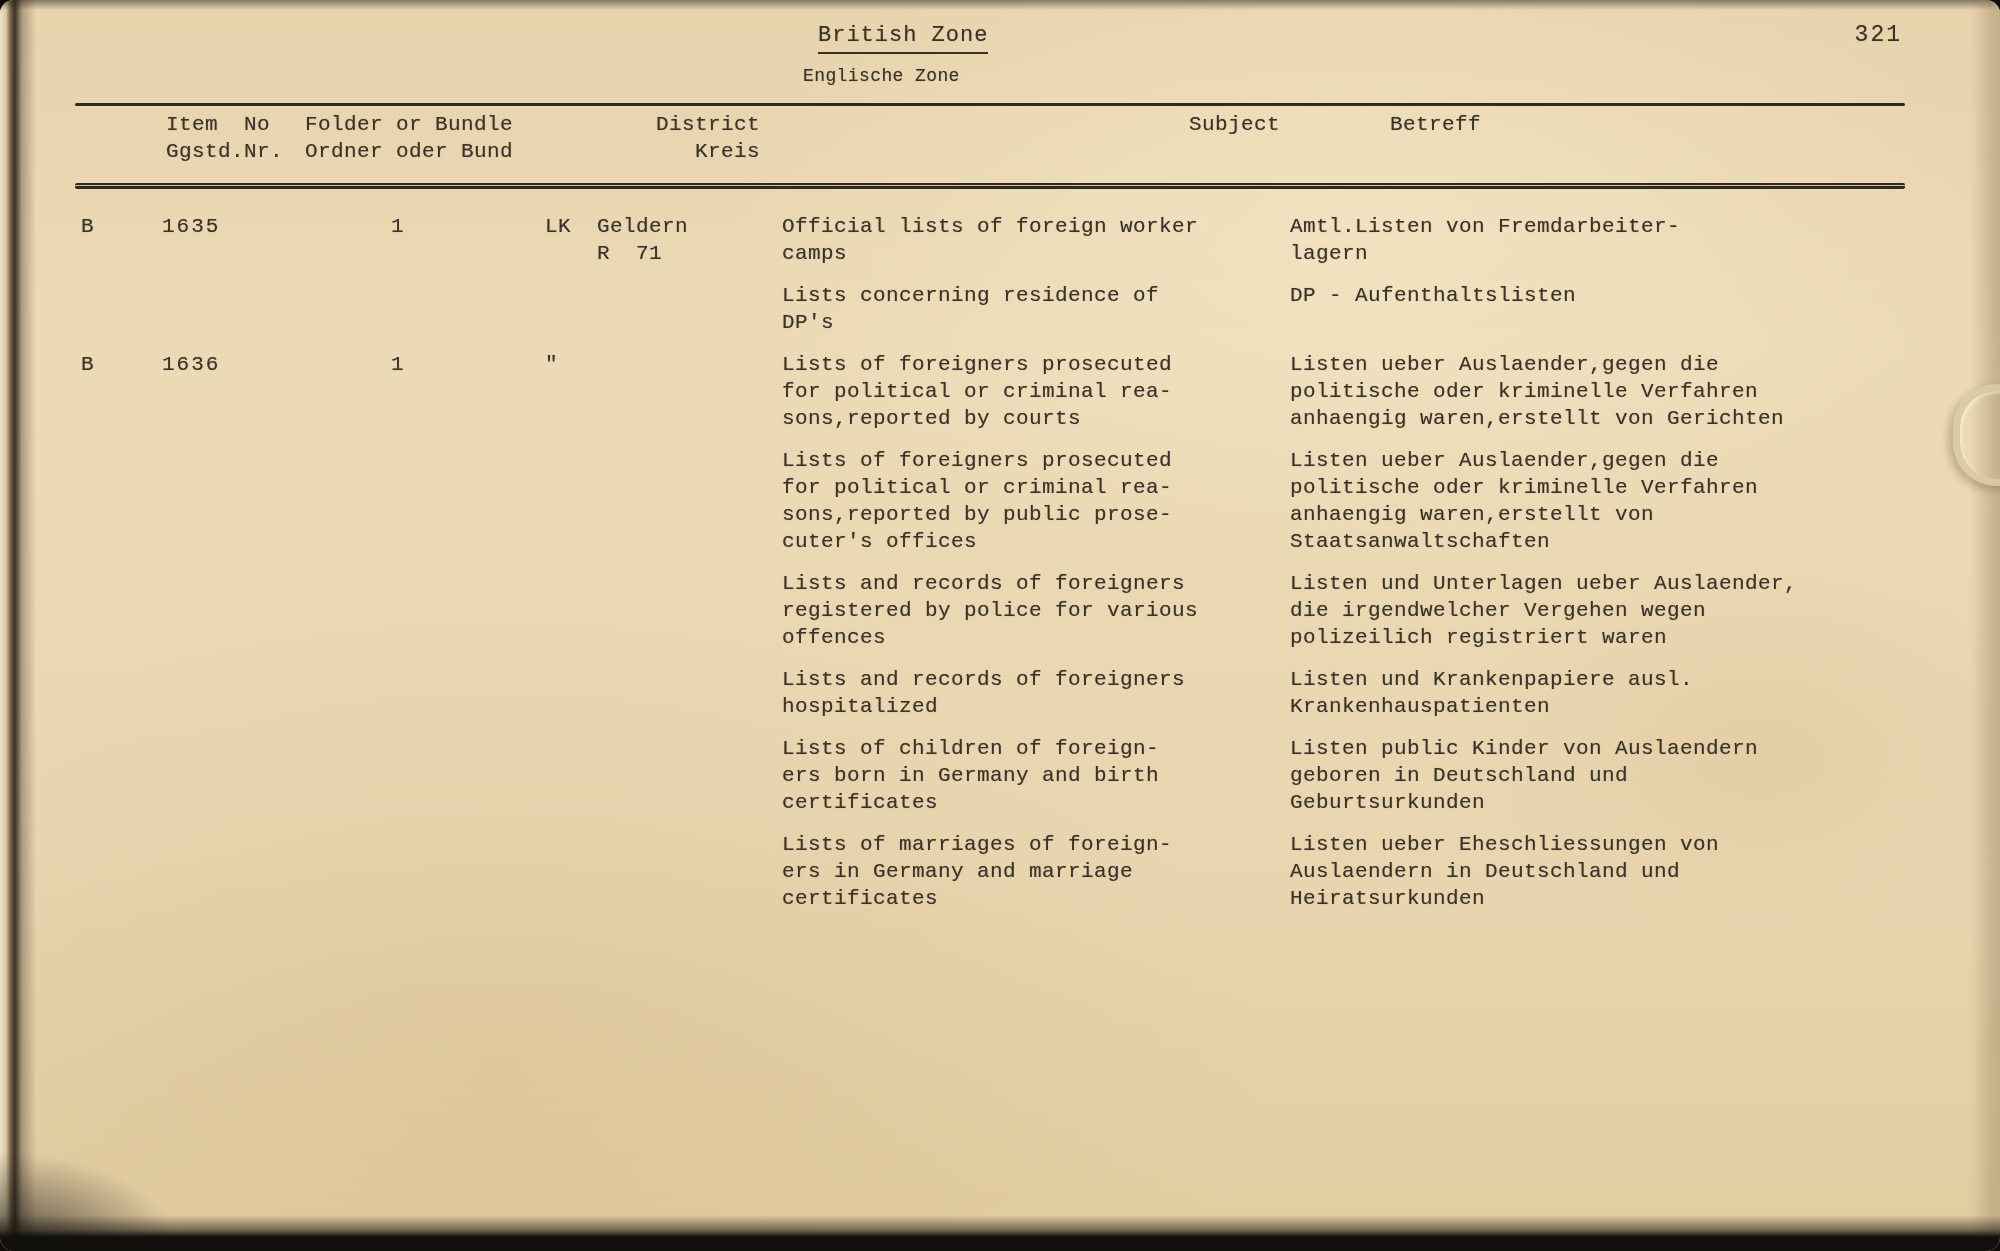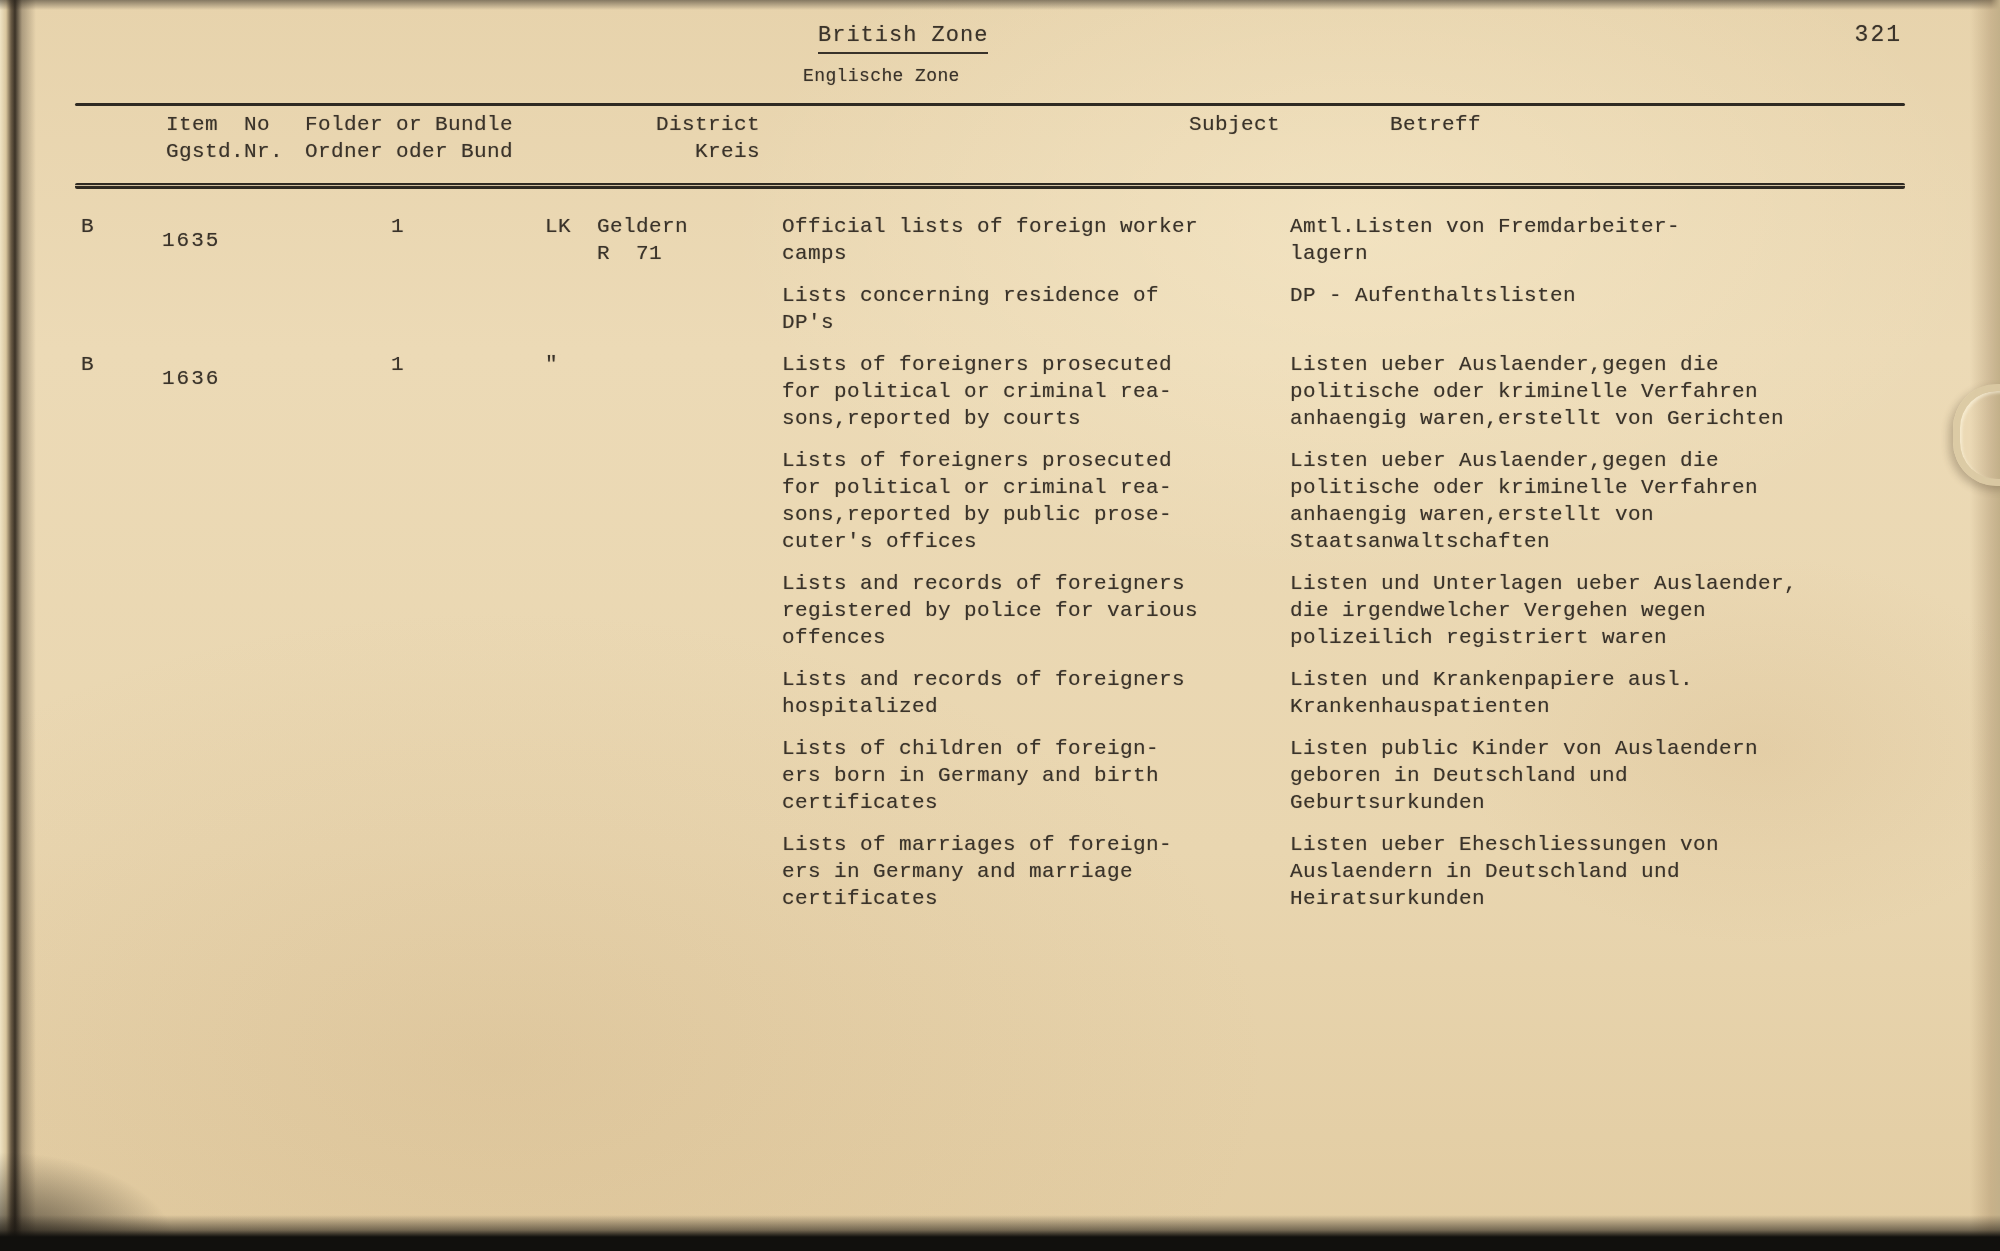--- a/index.html
+++ b/index.html
@@ -9,20 +9,21 @@
     font-family:"Liberation Mono","DejaVu Sans Mono",monospace;
   }
   .page{
     position:relative;width:2000px;height:1251px;overflow:hidden;
     color:#3a332a;
     background:
       radial-gradient(ellipse 900px 500px at 68% 18%, rgba(255,245,216,.35), transparent 70%),
       radial-gradient(ellipse 1100px 650px at 25% 85%, rgba(186,148,98,.16), transparent 70%),
       radial-gradient(ellipse 400px 260px at 88% 60%, rgba(200,165,115,.18), transparent 75%),
       linear-gradient(180deg,#e7d3ac 0%,#ecdab6 28%,#e9d6b0 68%,#e2cca2 100%);
+    border-radius: 14px;
   }
   
   .edge-left{position:absolute;left:0;top:0;bottom:0;width:36px;pointer-events:none;
     background:linear-gradient(90deg,#efe3c4 0,#d9c69e 6px,#6b5c46 11px,#3c3327 15px,rgba(60,50,40,.35) 22px,rgba(60,50,40,0) 36px);}
   .edge-top{position:absolute;left:0;top:0;right:0;height:10px;pointer-events:none;
     background:linear-gradient(180deg,rgba(35,30,24,.5),rgba(35,30,24,0));}
   .edge-right{position:absolute;right:0;top:0;bottom:0;width:30px;pointer-events:none;
     background:linear-gradient(270deg,#c2b089 0,rgba(150,125,90,.35) 9px,rgba(150,125,90,0) 30px);}
   .edge-bottom{position:absolute;left:0;right:0;bottom:0;height:36px;pointer-events:none;
     background:linear-gradient(0deg,#11100d 0,#11100d 14px,rgba(30,26,20,.55) 21px,rgba(30,26,20,0) 36px);}
@@ -46,21 +47,21 @@
     background:linear-gradient(180deg,#2f2a22 0 2px,rgba(47,42,34,.15) 2px 3px,#2f2a22 3px 6px);}
 
   .grid{display:grid;grid-template-columns:75px 155px 185px 270px 520px 1fr;}
   .thead{position:absolute;left:75px;top:111px;width:1830px;}
   .tbody{position:absolute;left:75px;top:213px;width:1830px;}
 
   .entry{margin-bottom:15px;}
   .entry.group-start{margin-top:11px;}
 
   .c-series{padding-left:6px;}
-  .c-item{padding-left:12px;letter-spacing:2px;margin-top:14px;}
+  .c-item{padding-left:12px;letter-spacing:2px;}
   .c-folder{text-align:center;}
   .c-district{padding-left:55px;}
   .c-subject{padding-left:22px;}
   .c-betreff{padding-left:10px;}
 
   .h-item{padding-left:6px;margin-left:10px;}
   .h-folder{text-align:center;}
   .h-district{text-align:right;}
   .h-subject{text-align:right;}
   .h-betreff{padding-left:110px;}

